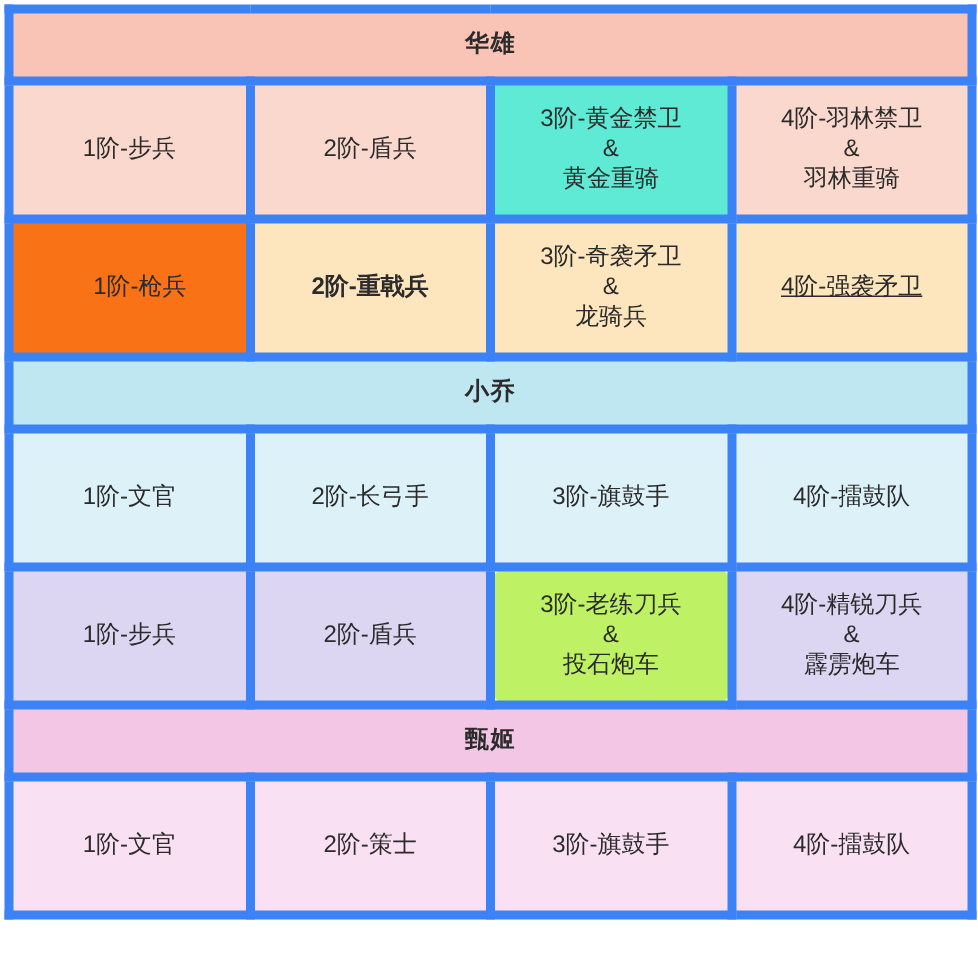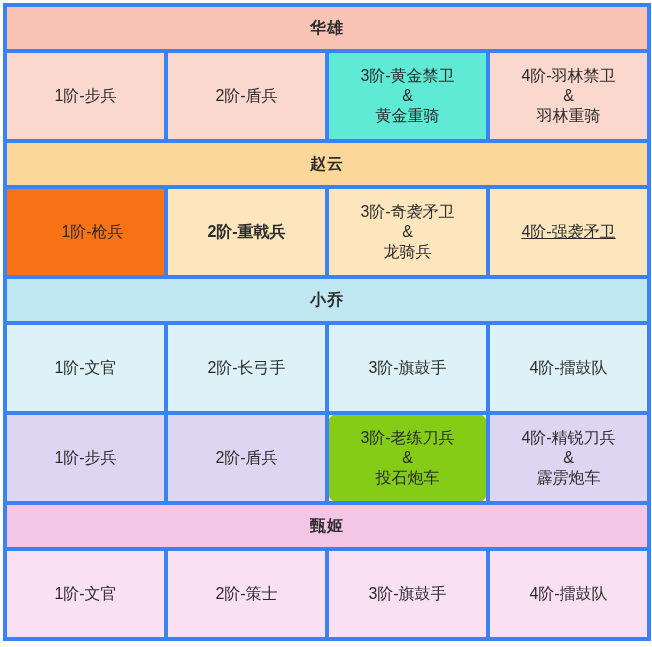--- a/index.html
+++ b/index.html
@@ -20,21 +20,21 @@
     position: relative;
     background: #ffffff;
   }
   table.grid {
     border-collapse: collapse;
     width: 648px;
     margin: 3px 0 0 3px;
     table-layout: fixed;
   }
   table.grid td {
-    border: 4px solid #3b82f6;
+    border: 6px solid #3b82f6;
     text-align: center;
     vertical-align: middle;
     color: #2b2b2b;
     font-size: 16px;
     padding: 4px 2px;
     line-height: 1.35;
   }
   td.hero {
     font-weight: bold;
     font-size: 19px;
@@ -74,23 +74,20 @@
             <span class="amp">&amp;</span>
             <span class="amp">黄金重骑</span>
           </td>
           <td class="cell tall" style="background: rgb(251, 216, 206);">
             <span class="amp">4阶-羽林禁卫</span>
             <span class="amp">&amp;</span>
             <span class="amp">羽林重骑</span>
           </td>
         </tr>
         <tr>
-          <td class="hero" colspan="4" style="background: rgb(251, 215, 154);">赵云</td>
-        </tr>
-        <tr>
           <td class="cell" style="background: #f97316; padding-left: 16px;">
             <span class="amp">1阶-枪兵</span>
           </td>
           <td class="cell" style="background: rgb(253, 230, 189); font-weight: bold;">
             <span class="amp">2阶-重戟兵</span>
           </td>
           <td class="cell tall" style="background: rgb(253, 230, 189);">
             <span class="amp">3阶-奇袭矛卫</span>
             <span class="amp">&amp;</span>
             <span class="amp">龙骑兵</span>
@@ -116,21 +113,21 @@
             <span class="amp">4阶-擂鼓队</span>
           </td>
         </tr>
         <tr>
           <td class="cell" style="background: rgb(221, 214, 243);">
             <span class="amp">1阶-步兵</span>
           </td>
           <td class="cell" style="background: rgb(221, 214, 243);">
             <span class="amp">2阶-盾兵</span>
           </td>
-          <td class="cell tall" style="background: #84cc16; border-radius: 13px;">
+          <td class="cell tall" style="background: #bef264; border-radius: 13px;">
             <span class="amp">3阶-老练刀兵</span>
             <span class="amp">&amp;</span>
             <span class="amp">投石炮车</span>
           </td>
           <td class="cell tall" style="background: rgb(221, 214, 243);">
             <span class="amp">4阶-精锐刀兵</span>
             <span class="amp">&amp;</span>
             <span class="amp">霹雳炮车</span>
           </td>
         </tr>

